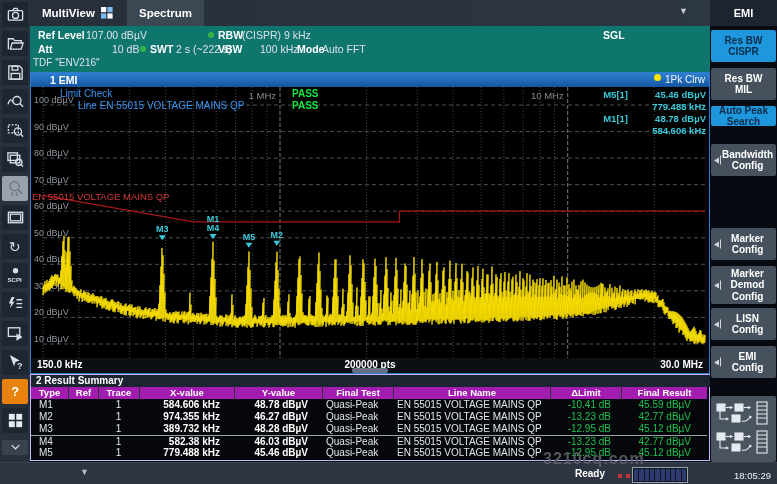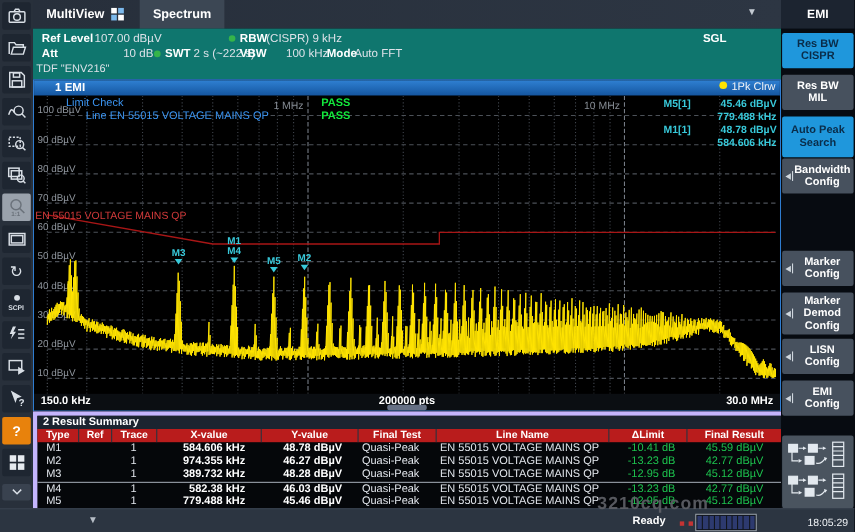--- a/index.html
+++ b/index.html
@@ -43,26 +43,26 @@
       color:#38c9da;line-height:12px;}
   #marker-info .nm{display:inline-block;margin-right:12px;}
   #marker-info .vl{display:inline-block;width:66px;text-align:right;}
   #xaxis{position:absolute;left:0;top:285px;width:678px;height:15px;background:#0b0e12;
       font-size:10px;font-weight:bold;color:#fff;}
   #xaxis .xs{position:absolute;left:6px;top:1px;}
   #xaxis .xp{position:absolute;left:0;width:678px;text-align:center;top:1px;}
   #xaxis .xe{position:absolute;right:6px;top:1px;}
   #grip{position:absolute;left:321px;top:10px;width:36px;height:5px;background:#667084;border-radius:2px;}
   
-  #win2{left:30px;top:374px;width:678px;height:85px;border:4px solid #c4b5fd;background:#05070a;}
+  #win2{left:30px;top:374px;width:678px;height:85px;border:1px solid #c4b5fd;background:#05070a;}
   #win2-title{position:absolute;left:0;top:0;width:676px;height:12px;background:#1b2430;
       font-size:10px;font-weight:bold;color:#fff;padding-left:5px;line-height:12px;}
   .trow{display:grid;grid-template-columns:37px 30px 41px 95px 88px 71px 157px 71px 86px;height:12px;
       line-height:12px;font-size:10px;}
-  #thead{position:absolute;left:0;top:12px;width:676px;background:#b91c1c;font-weight:bold;font-size:9.5px;color:#fff;}
+  #thead{position:absolute;left:0;top:12px;width:676px;background:#a21caf;font-weight:bold;font-size:9.5px;color:#fff;}
   #thead .cell{text-align:center;border-left:1px solid #2b333e;}
   #thead .cell:first-child{border-left:none;}
   #tbody{position:absolute;left:0;top:24px;width:676px;}
   #tbody .trow{color:#e2e6ec;}
   #tbody .trow.sep{border-top:1px solid #9aa1aa;height:11px;line-height:11px;}
   .cell{overflow:hidden;white-space:nowrap;}
   .c0{padding-left:8px;} .c1,.c2{text-align:center;}
   .c3,.c4{text-align:right;padding-right:14px;font-weight:bold;color:#fff;}
   .c5{padding-left:4px;} .c6{padding-left:4px;}
   .c7{text-align:right;padding-right:10px;color:#1dc24e;}
@@ -222,21 +222,21 @@
     </div>
     <div id="tab-caret">▼</div>
   </div>
 
   <div id="settings" class="abs">
     <span class="lbl" style="left:8px;top:3px;">Ref Level</span>
     <span style="left:56px;top:3px;">107.00 dBµV</span>
     <span class="leddot" style="left:178px;top:6px;"></span>
     <span class="lbl" style="left:188px;top:3px;">RBW</span>
     <span style="left:212px;top:3px;">(CISPR) 9 kHz</span>
-    <span class="lbl" style="left:573px;top:3px;margin-left:36px;">SGL</span>
+    <span class="lbl" style="left:573px;top:3px;">SGL</span>
 
     <span class="lbl" style="left:8px;top:17px;">Att</span>
     <span style="left:82px;top:17px;">10 dB</span>
     <span class="leddot" style="left:110px;top:20px;"></span>
     <span class="lbl" style="left:120px;top:17px;">SWT</span>
     <span style="left:146px;top:17px;">2 s (~222 s)</span>
     <span class="lbl" style="left:188px;top:17px;">VBW</span>
     <span style="left:230px;top:17px;">100 kHz</span>
     <span class="lbl" style="left:267px;top:17px;">Mode</span>
     <span style="left:292px;top:17px;">Auto FFT</span>
@@ -402,21 +402,21 @@
 
   <div id="sidebar" class="abs">
     <div id="sb-head">EMI</div>
     <div id="softkeys">
         <div class="skey active" style="top: 30px; height: 32px;">
           <span style="display:inline-block;">Res BW<br>CISPR</span>
         </div>
         <div class="skey" style="top: 68px; height: 32px;">
           <span style="display:inline-block;">Res BW<br>MIL</span>
         </div>
-        <div class="skey active" style="top: 106px; height: 37px;">
+        <div class="skey active" style="top: 106px; height: 20px;">
           <span style="display:inline-block;">Auto Peak<br>Search</span>
         </div>
         <div class="skey" style="top: 144px; height: 32px;">
           <span class="skarr">
             <span class="tri"></span>
             <span class="bar"></span>
           </span>
           <span style="display:inline-block;padding-left:8px;">Bandwidth<br>Config</span>
         </div>
         <div class="skey" style="top: 228px; height: 32px;">

